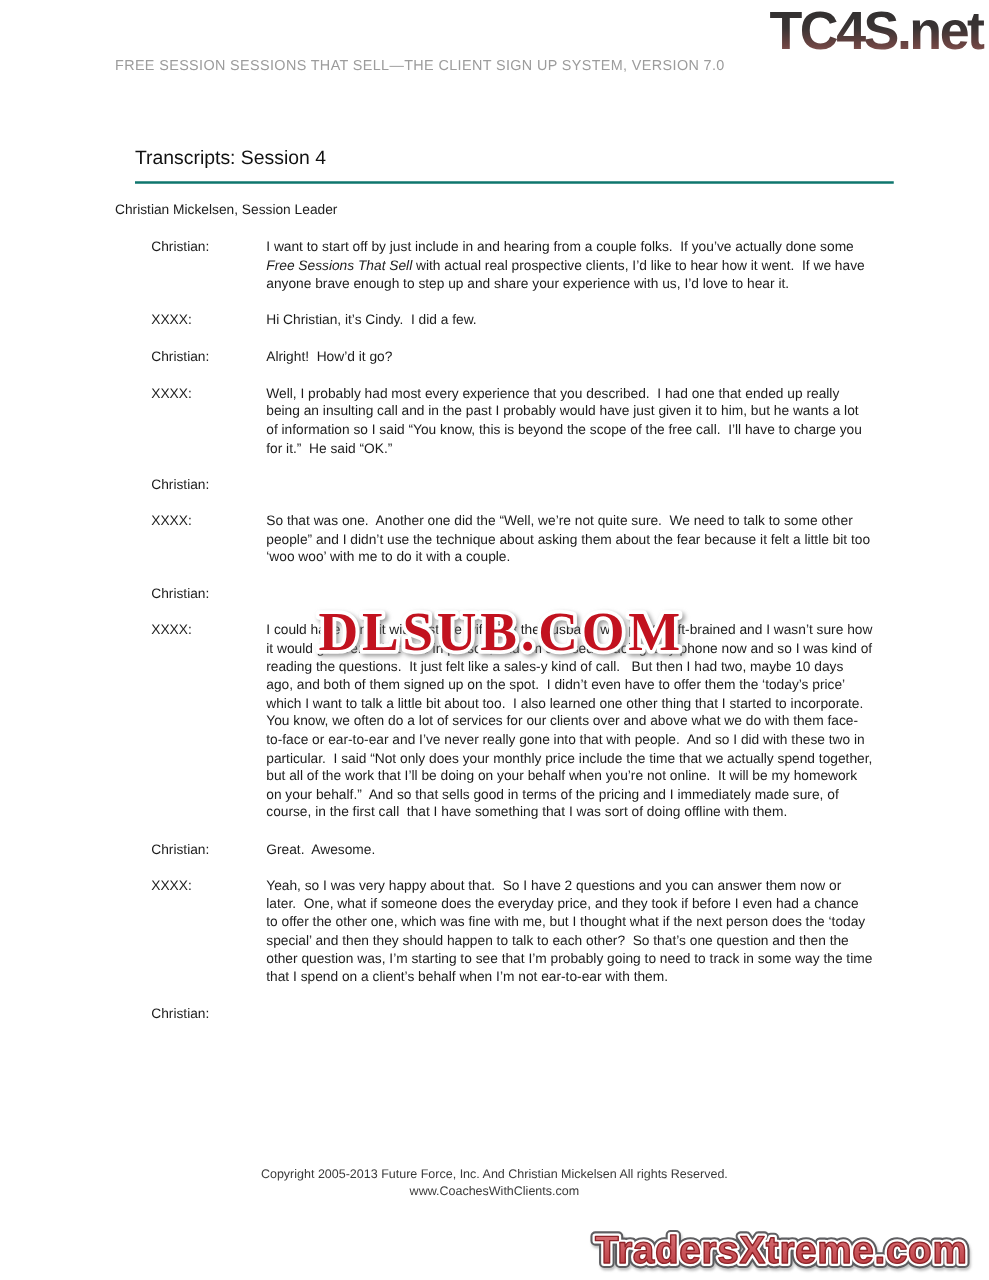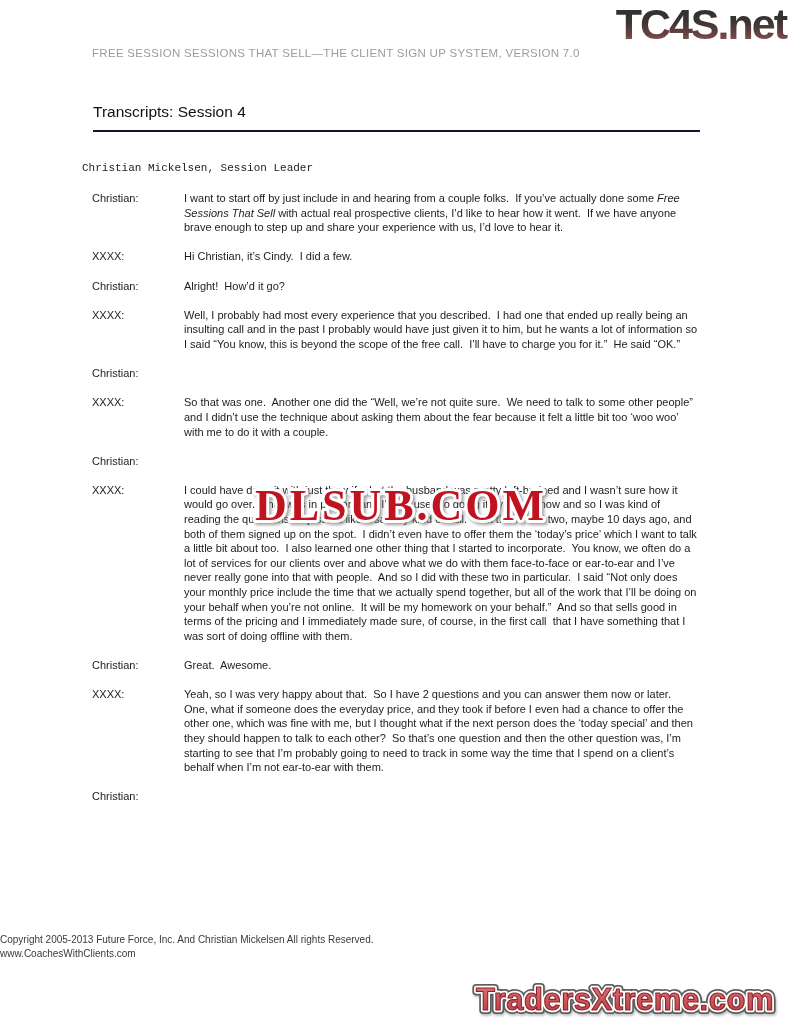--- a/index.html
+++ b/index.html
@@ -12,34 +12,34 @@
   .logo-text{
     font-family:"Liberation Sans",sans-serif;font-weight:700;font-size:43px;letter-spacing:-2px;
   }
   
   .doc-header{
     position:absolute;left:92px;top:47px;width:630px;
     font-size:11.5px;letter-spacing:.3px;color:#9c9c9c;
   }
   
   .doc-title{
-    position:absolute;left:92px;top:102px;width:607px;margin:1px;
+    position:absolute;left:92px;top:102px;width:607px;margin:16px;
     font-size:15.5px;font-weight:400;color:#111;
-    padding-bottom:9px;border-bottom:2px solid #0f172a;
+    padding-bottom:9px;border-bottom:2px solid #0f766e;
   }
-  .leader{position:absolute;left:82px;top:162px;font-size:11px;color:#1c1c1c;font-family:Liberation Mono, monospace;}
+  .leader{position:absolute;left:92px;top:162px;font-size:11px;color:#1c1c1c;}
   
   .dialogue{position:absolute;left:92px;top:191px;width:606px;font-size:11px;line-height:14.6px;color:#1c1c1c;}
   .dlg-block{display:flex;margin-bottom:14.6px;}
-  .dlg-speaker{width:92px;flex:0 0 92px;}
+  .dlg-speaker{width:92px;flex:0 0 92px;margin-left:29px;}
   .dlg-text{flex:1;white-space:pre-wrap;}
   .it{font-style:italic;}
   
   .footer{
-    position:absolute;left:0;top:933px;width:791px;text-align:left;
+    position:absolute;left:0;top:933px;width:791px;text-align:center;
     font-size:10px;line-height:13.5px;color:#3a3a3a;
   }
   
   .wm-center{position:absolute;left:250px;top:480px;filter:drop-shadow(2px 2px 1.5px rgba(110,110,110,.65));}
   .dlsub-text{
     font-family:"Liberation Serif",serif;font-weight:700;font-size:44px;letter-spacing:3px;
     fill:#c2121f;stroke:#ffffff;stroke-width:6px;paint-order:stroke;stroke-linejoin:round;
   }
   
   .wm-bottom{position:absolute;left:459px;top:980px;filter:drop-shadow(1px 2px 1px rgba(130,130,130,.5));}

